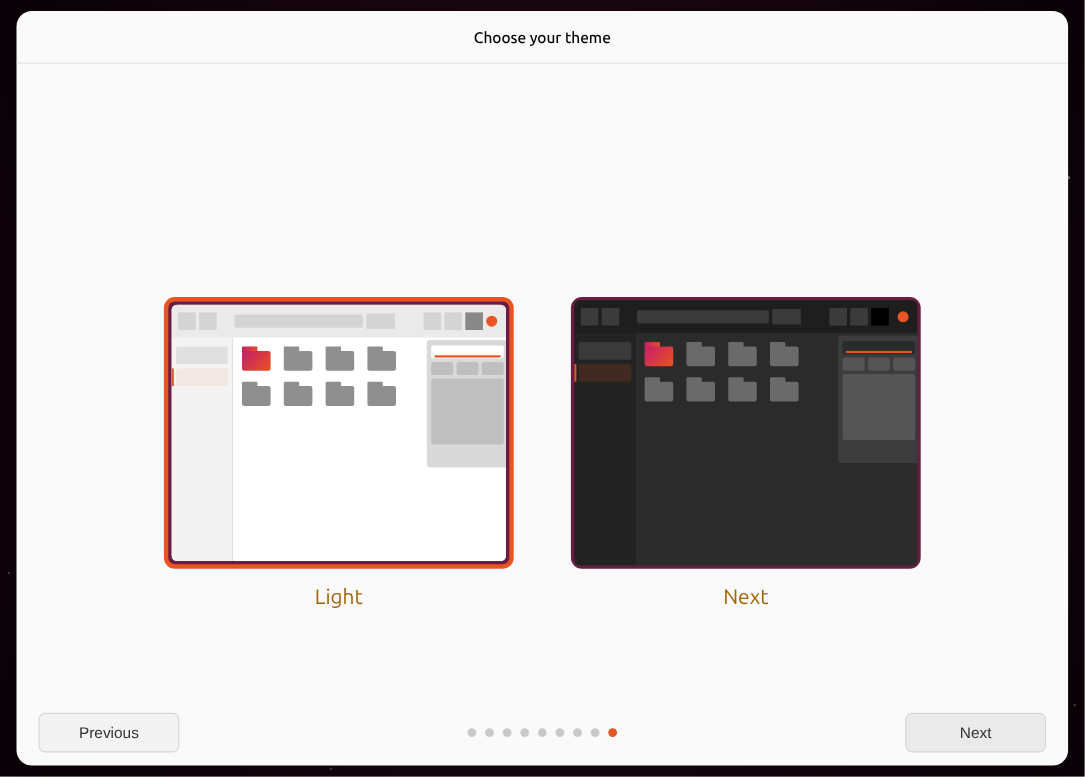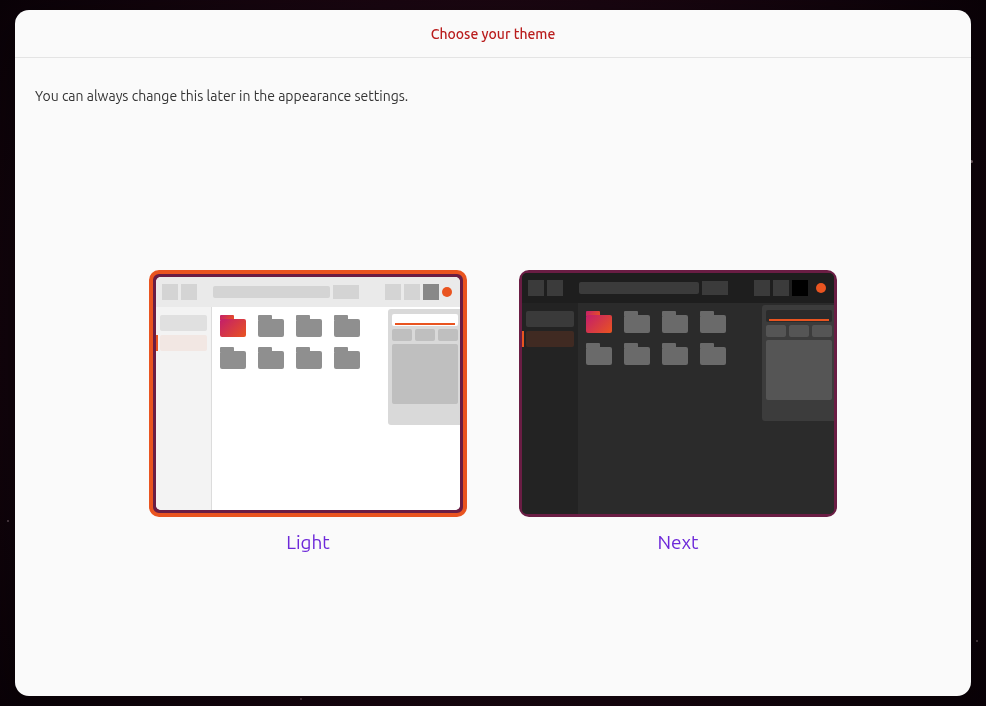--- a/index.html
+++ b/index.html
@@ -27,21 +27,21 @@
     overflow: hidden;
   }
 
   .header {
     height: 48px;
     display: flex;
     align-items: center;
     justify-content: center;
     border-bottom: 1px solid #e4e4e4;
     font-size: 14px;
-    color: #b91c1c;
+    color: #000000;
     font-weight: 500;
   }
 
   .body {
     flex: 1;
     position: relative;
     padding: 20px;
   }
 
   .subtitle {
@@ -62,21 +62,21 @@
   .option {
     display: flex;
     flex-direction: column;
     align-items: center;
     gap: 14px;
     cursor: pointer;
   }
 
   .option-label {
     font-size: 19px;
-    color: #6d28d9;
+    color: #a16207;
   }
 
   .preview {
     width: 318px;
     height: 247px;
     border-radius: 10px;
     position: relative;
   }
   .preview.selected {
     border: 4px solid #E95420;
@@ -193,21 +193,20 @@
 <div class="star s4"></div>
 <div class="star s5"></div>
 
 <div class="card">
 
   <div class="header">
     <span>Choose your theme</span>
   </div>
 
   <div class="body">
-    <div class="subtitle">You can always change this later in the appearance settings.</div>
 
     <div class="options-row">
 
       <div class="option">
         <div class="preview selected">
           <div class="preview-inner light-inner">
             <div class="pv-top">
               <div class="sq"></div>
                 <div class="sq"></div>
               <div style="width:10px"></div>
@@ -295,14 +294,29 @@
               </div>
             </div>
           </div>
         </div>
         <div class="option-label">Next</div>
       </div>
 
     </div>
   </div>
 
+  <div class="footer">
+    <button class="btn">Previous</button>
+    <div class="dots" id="pager">
+        <div class="pager-dot"></div>
+        <div class="pager-dot"></div>
+        <div class="pager-dot"></div>
+        <div class="pager-dot"></div>
+        <div class="pager-dot"></div>
+        <div class="pager-dot"></div>
+        <div class="pager-dot"></div>
+        <div class="pager-dot"></div>
+        <div class="pager-dot active"></div>
+      </div>
+    <button class="btn next">Next</button>
+  </div>
 
 </div>
 
 </body></html>

